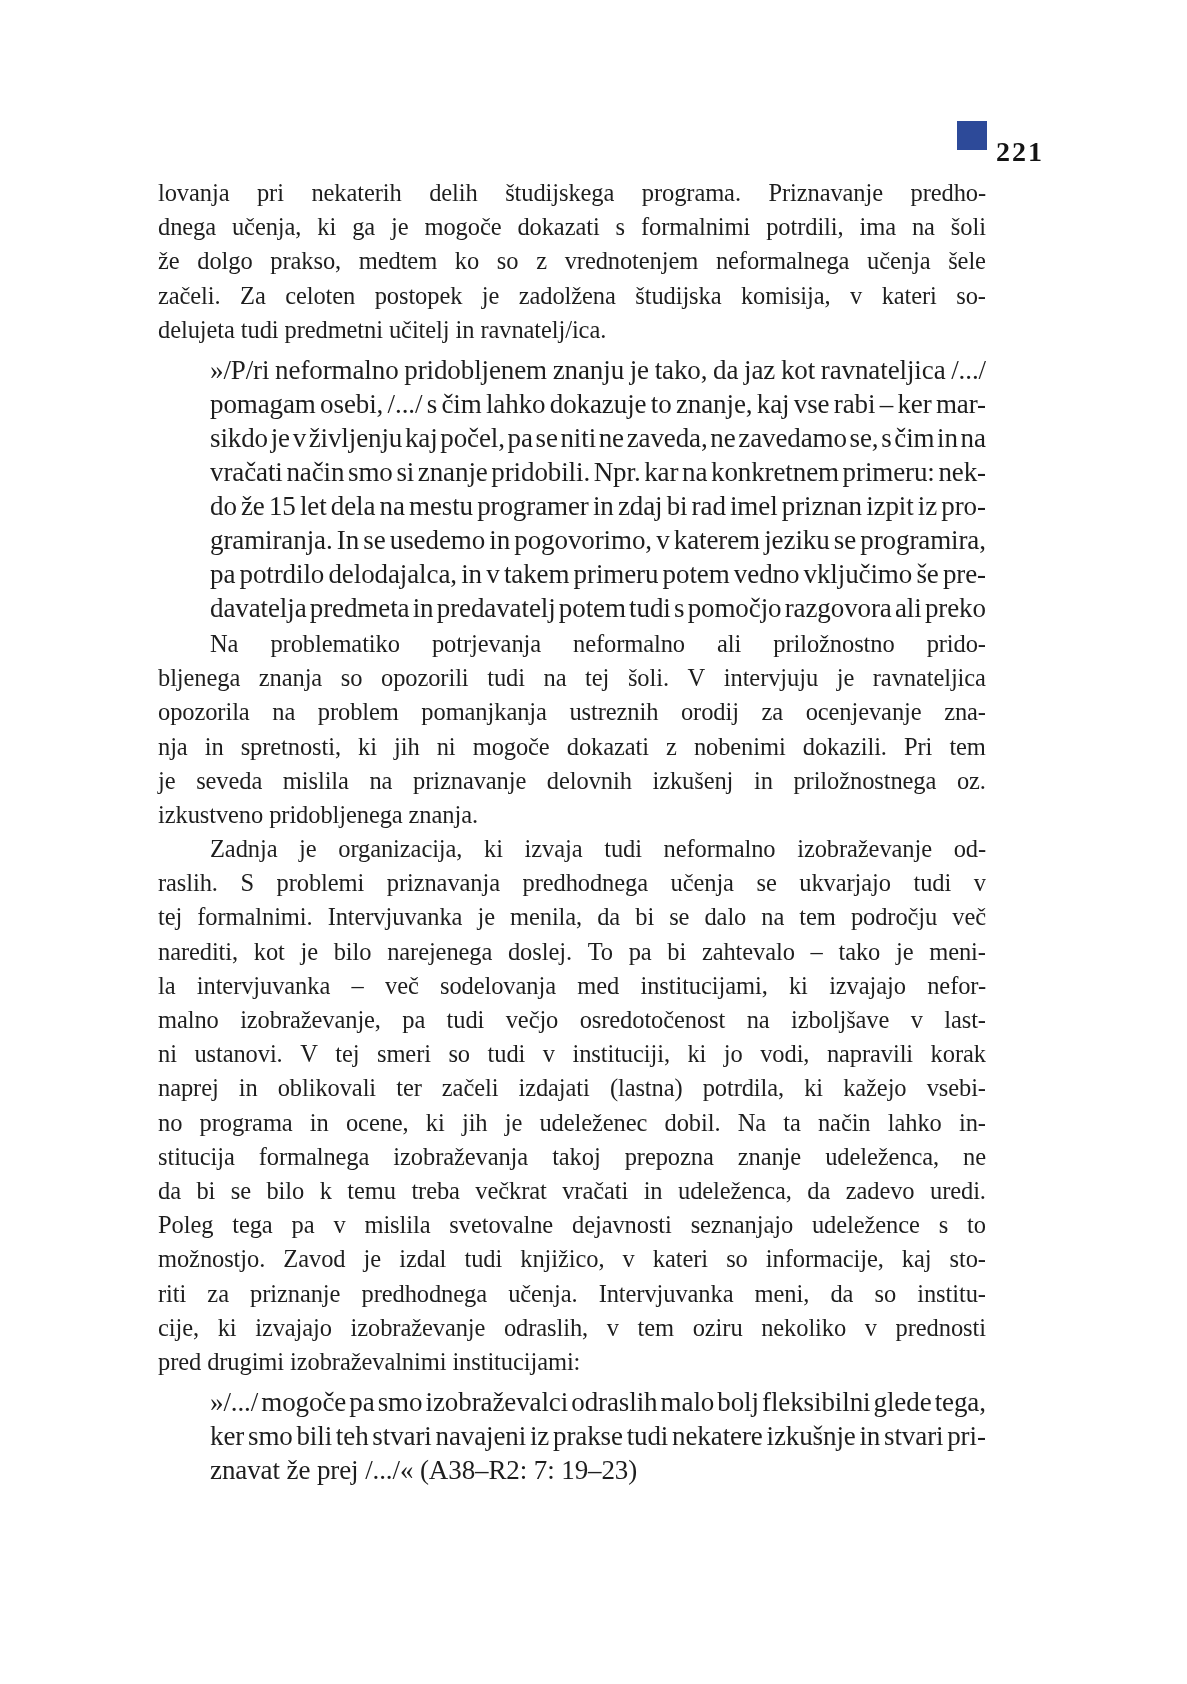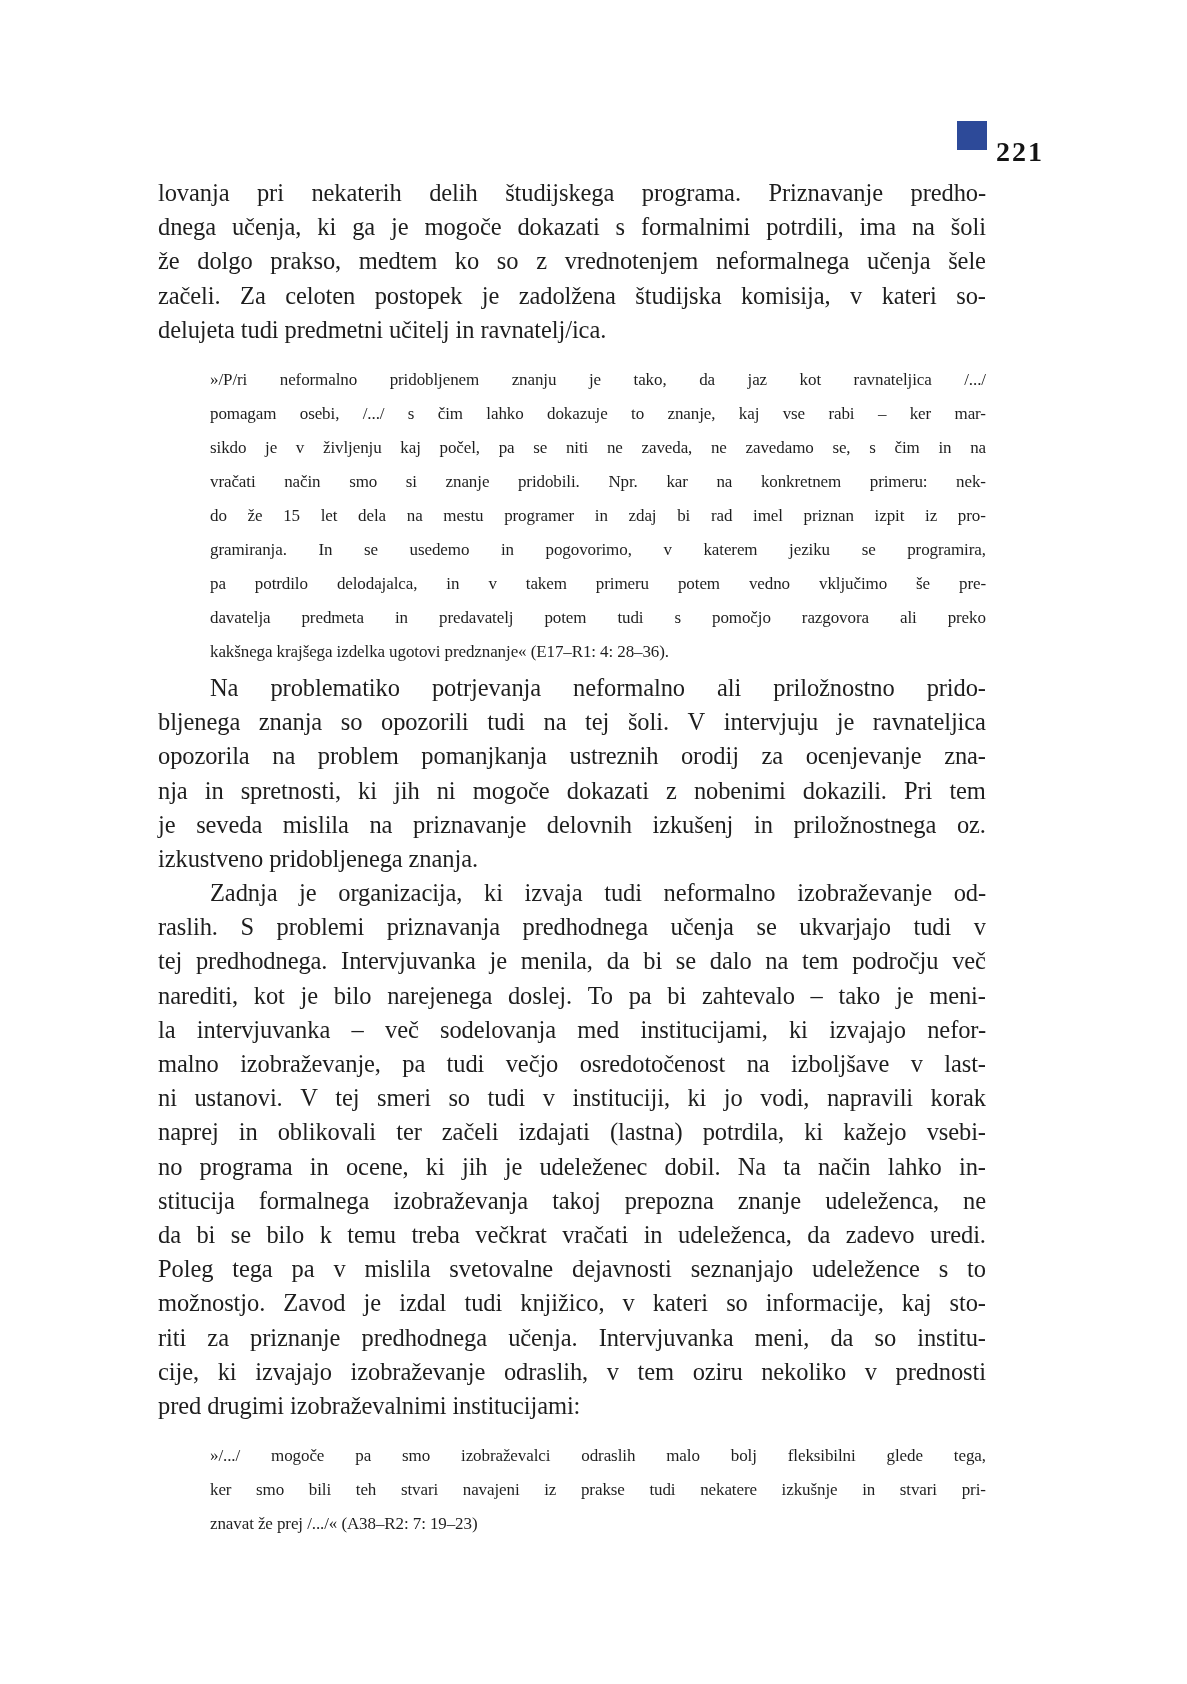--- a/index.html
+++ b/index.html
@@ -46,23 +46,23 @@
   .text-block {
     position: absolute;
     left: 158px;
     top: 176px;
     width: 828px;
     font-size: 24.5px;
     letter-spacing: -0.1px;
   }
   .block { margin: 0; }
   .block.quote {
-    margin: 16px 0 2px 52px;
+    margin: 6px 0 2px 52px;
     width: 776px;
-    font-size: 17px;
+    font-size: 27px;
   }
   .line {
     line-height: 34.2px;
     height: 34.2px;
     white-space: nowrap;
   }
   .quote .line {
     line-height: 34px;
     height: 34px;
   }
@@ -257,21 +257,20 @@
           <span class="w">in</span>
           <span class="w">predavatelj</span>
           <span class="w">potem</span>
           <span class="w">tudi</span>
           <span class="w">s</span>
           <span class="w">pomočjo</span>
           <span class="w">razgovora</span>
           <span class="w">ali</span>
           <span class="w">preko</span>
         </div>
-        <div class="line">kakšnega krajšega izdelka ugotovi predznanje« (E17–R1: 4: 28–36).</div>
       </div>
       <div class="block para">
         <div class="line indent just">
           <span class="w">Na</span>
           <span class="w">problematiko</span>
           <span class="w">potrjevanja</span>
           <span class="w">neformalno</span>
           <span class="w">ali</span>
           <span class="w">priložnostno</span>
           <span class="w">prido-</span>
@@ -349,21 +348,21 @@
           <span class="w">priznavanja</span>
           <span class="w">predhodnega</span>
           <span class="w">učenja</span>
           <span class="w">se</span>
           <span class="w">ukvarjajo</span>
           <span class="w">tudi</span>
           <span class="w">v</span>
         </div>
         <div class="line just">
           <span class="w">tej</span>
-          <span class="w">predhodnega.</span>
+          <span class="w">formalnimi.</span>
           <span class="w">Intervjuvanka</span>
           <span class="w">je</span>
           <span class="w">menila,</span>
           <span class="w">da</span>
           <span class="w">bi</span>
           <span class="w">se</span>
           <span class="w">dalo</span>
           <span class="w">na</span>
           <span class="w">tem</span>
           <span class="w">področju</span>

